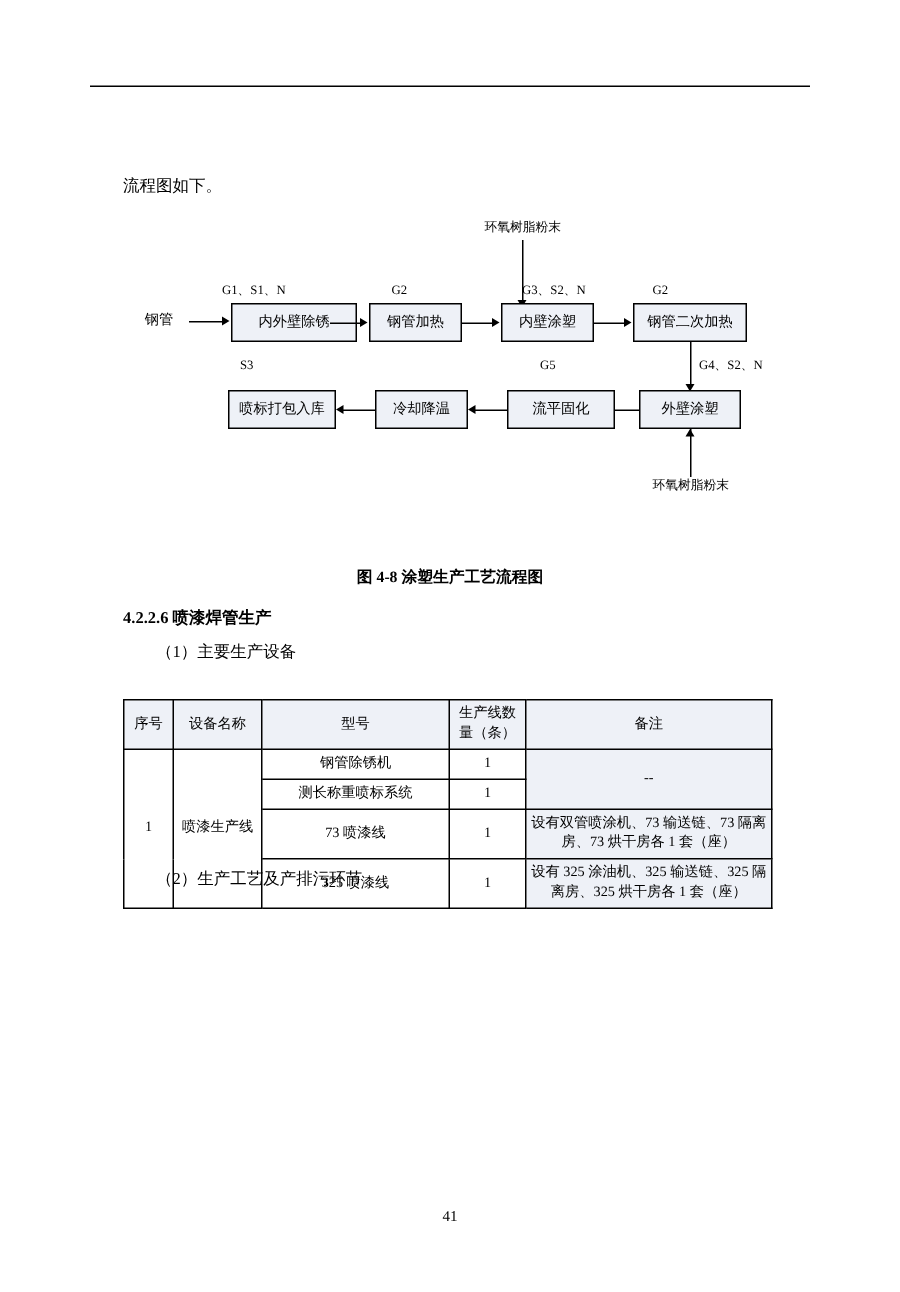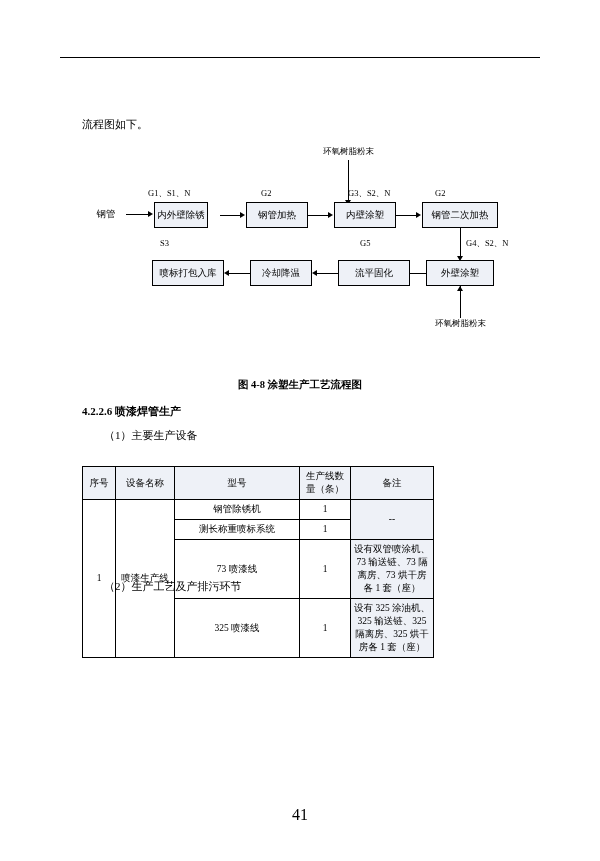--- a/index.html
+++ b/index.html
@@ -127,21 +127,21 @@
     top: 427px;
     width: 480px;
     text-align: center;
     font-size: 10.5px;
     font-weight: bold;
   }
   table.equip {
     position: absolute;
     left: 82px;
     top: 444px;
-    width: 352px;
+    width: 433px;
     border-collapse: collapse;
     font-size: 9.5px;
     background: #fff;
   }
   table.equip th, table.equip td {
     border: 1px solid #000;
     padding: 3px 3px;
     text-align: center;
     vertical-align: middle;
     line-height: 13px;
@@ -161,21 +161,21 @@
   .col-name  { width: 52px; }
   .col-model { width: 118px; }
   .col-qty   { width: 44px; }
   
   .footer {
     position: absolute;
     left: 0;
     top: 806px;
     width: 600px;
     text-align: center;
-    font-size: 16px;
+    font-size: 10px;
   }
 </style>
 </head>
 <body>
 
 <div class="page">
 
   <div class="header-rule"></div>
 
   <div class="para" style="left:82px; top:116px; width:440px;">流程图如下。</div>
@@ -188,21 +188,21 @@
     <div class="tag" style="left:375px; top:50px;">G2</div>
 
     <div class="tag" style="left:263px; top:8px;">环氧树脂粉末</div>
     <div class="ln ln-v" style="left:288px; top:22px; height:42px;"></div>
     <div class="arrow-d" style="left:285px; top:62px;"></div>
 
     <div class="node" style="left:22px; top:64px; width:48px; height:24px; border:none; background:none;">钢管</div>
     <div class="ln ln-h" style="left:66px; top:76px; width:24px;"></div>
     <div class="arrow-r" style="left:88px; top:73px;"></div>
 
-    <div class="node" style="left:94px; top:64px; width:54px; height:26px;">内外壁除锈</div>
+    <div class="node" style="left:94px; top:64px; width:84px; height:26px;">内外壁除锈</div>
     <div class="ln ln-h" style="left:160px; top:77px; width:22px;"></div>
     <div class="arrow-r" style="left:180px; top:74px;"></div>
 
     <div class="node" style="left:186px; top:64px; width:62px; height:26px;">钢管加热</div>
     <div class="ln ln-h" style="left:248px; top:77px; width:22px;"></div>
     <div class="arrow-r" style="left:268px; top:74px;"></div>
 
     <div class="node" style="left:274px; top:64px; width:62px; height:26px;">内壁涂塑</div>
     <div class="ln ln-h" style="left:336px; top:77px; width:22px;"></div>
     <div class="arrow-r" style="left:356px; top:74px;"></div>

